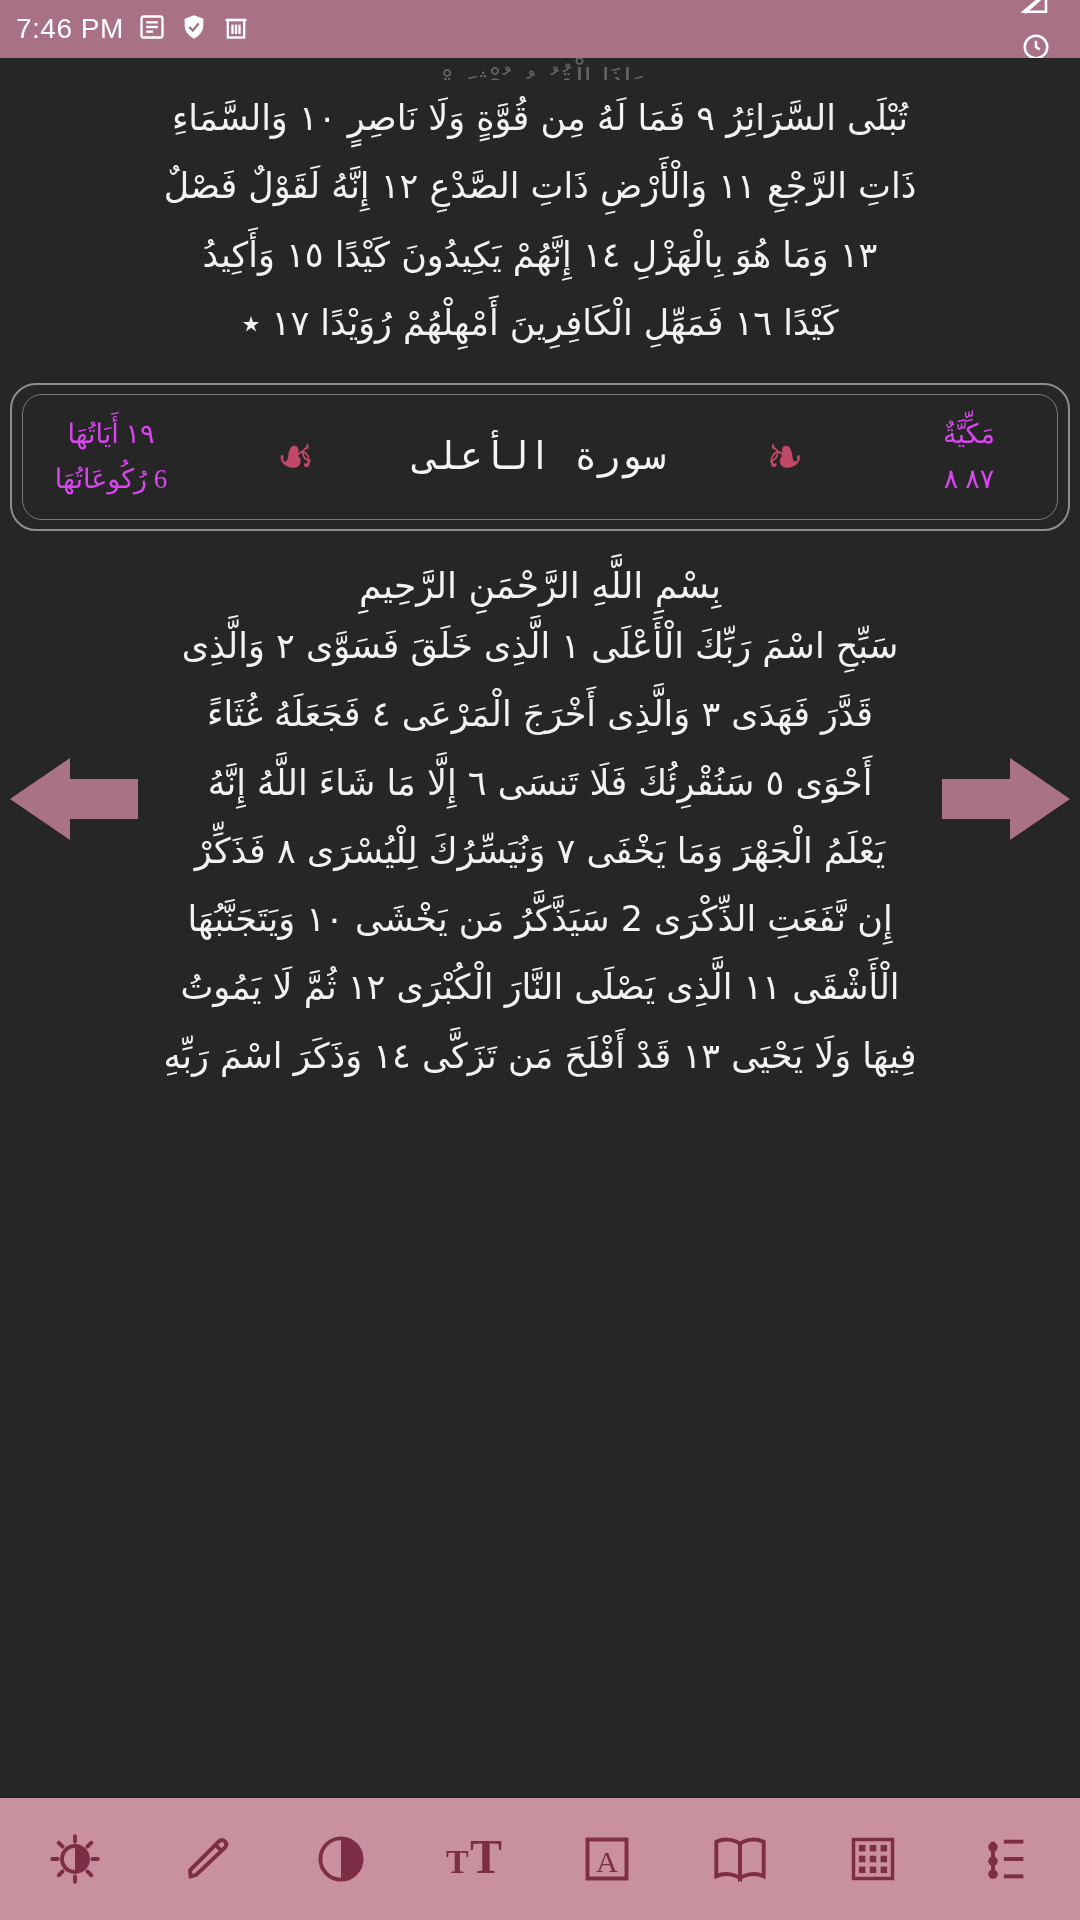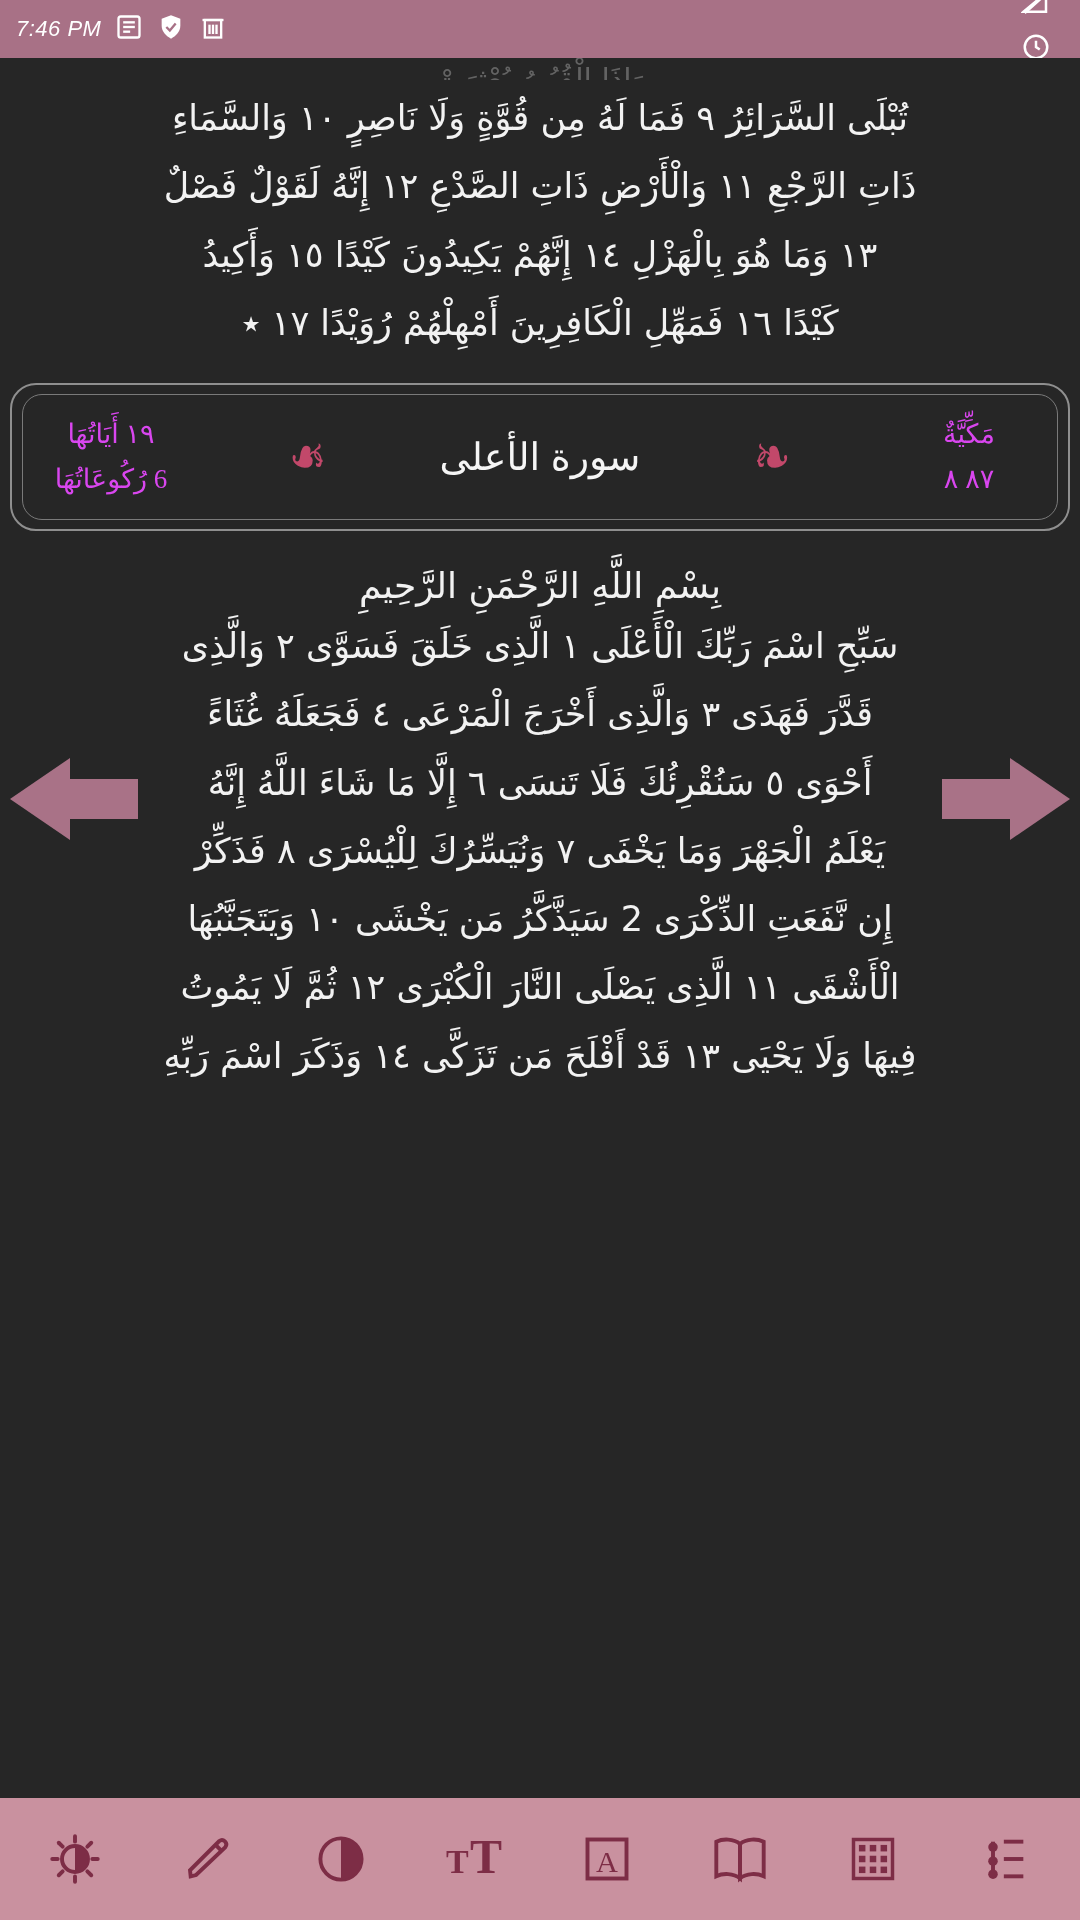--- a/index.html
+++ b/index.html
@@ -25,24 +25,23 @@
     padding: 0 16px;
     box-sizing: border-box;
     color: #ffffff;
   }
   .sb-left {
     display: flex;
     align-items: center;
     gap: 14px;
   }
   .sb-clock {
-    font-size: 22px;
+    font-size: 28px;
     font-family: "Liberation Sans", sans-serif;
     letter-spacing: 0.5px;
-    font-style: italic;
   }
   .sb-right {
     display: flex;
     align-items: center;
     gap: 12px;
     flex-direction: column;
   }
   .sb-battery {
     font-size: 28px;
     font-family: "Liberation Sans", sans-serif;
@@ -128,21 +127,21 @@
     color: #d946ef;
     font-family: Liberation Serif, serif;
     font-size: 27px;
     line-height: 1.65;
     text-align: center;
     min-width: 130px;
   }
   .banner-title {
     color: #f5f5f5;
     font-size: 38px;
-    font-family: Liberation Sans, sans-serif;
+    font-family: Liberation Mono, monospace;
     letter-spacing: 1px;
   }
   .orn {
     color: #c2486a;
     font-size: 44px;
     line-height: 1;
     transform: scaleY(1.4);
   }
   .orn.left { transform: scaleY(1.4) scaleX(-1); }
 

